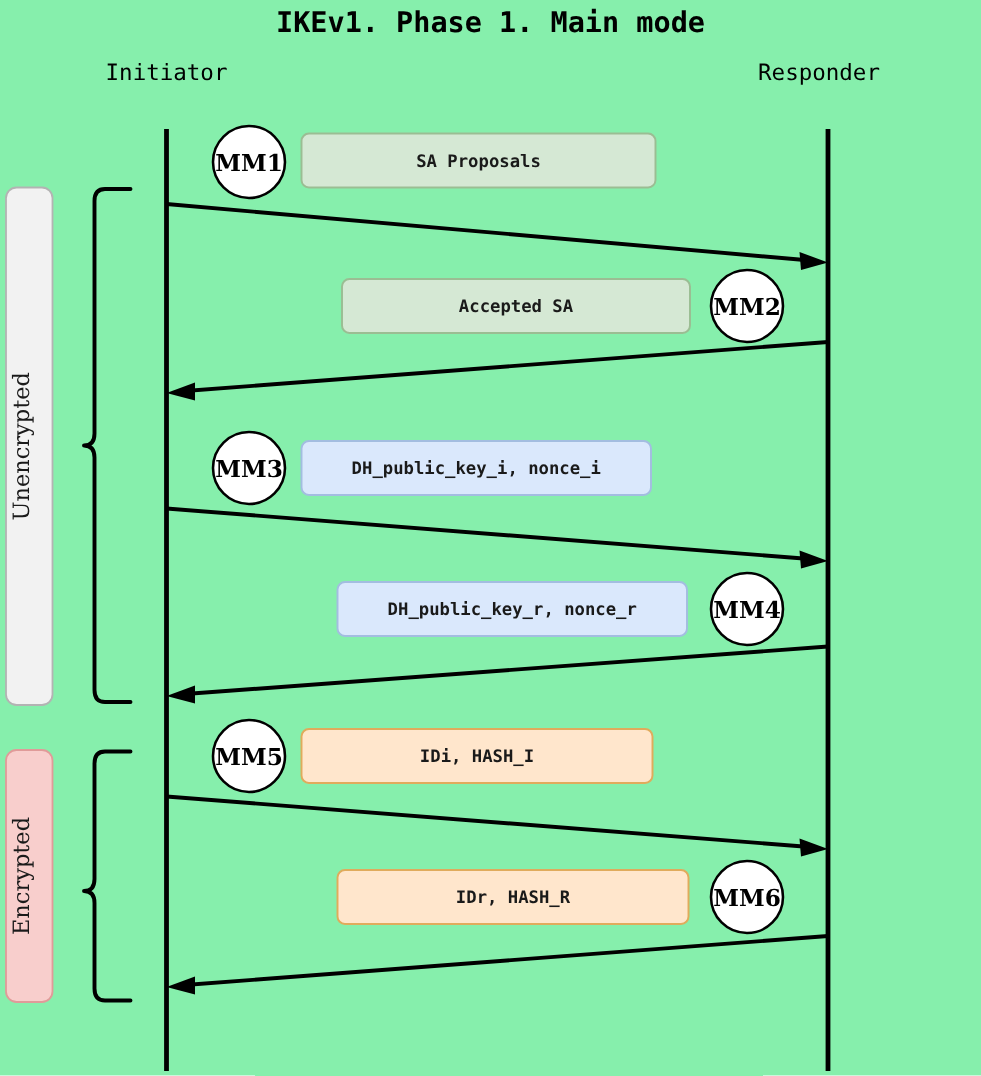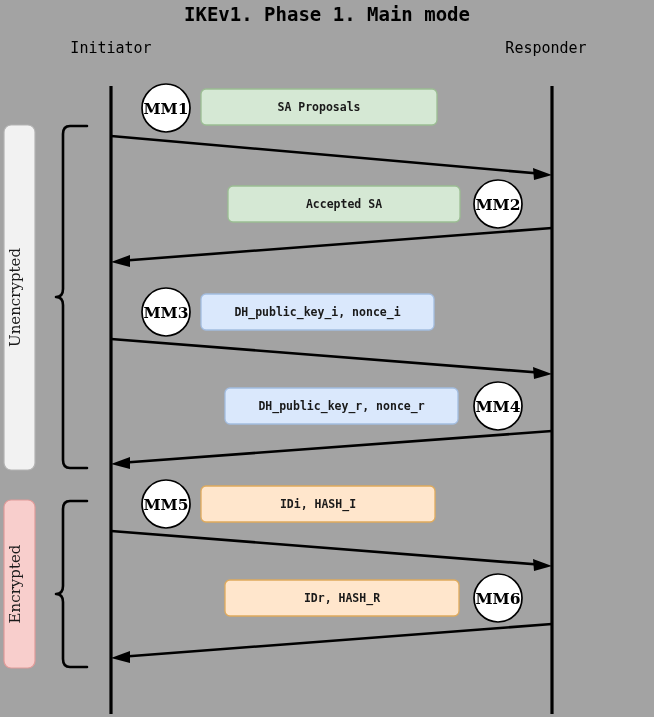--- a/index.html
+++ b/index.html
@@ -4,21 +4,21 @@
 <style>
   html, body {
     margin: 0;
     padding: 0;
     background: #ffffff;
   }
   #page {
     position: relative;
     width: 654px;
     height: 717px;
-    background: #a3a3a3;
+    background: #86efac;
     overflow: hidden;
     font-family: "DejaVu Sans Mono", monospace;
   }
   #diagram-svg {
     position: absolute;
     left: 0;
     top: 0;
     width: 654px;
     height: 717px;
   }

